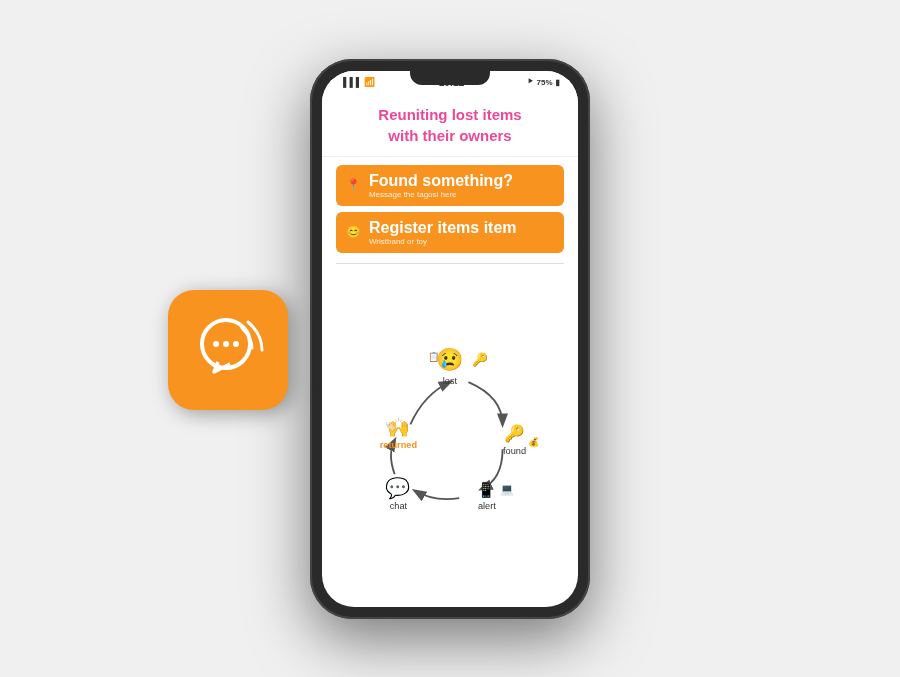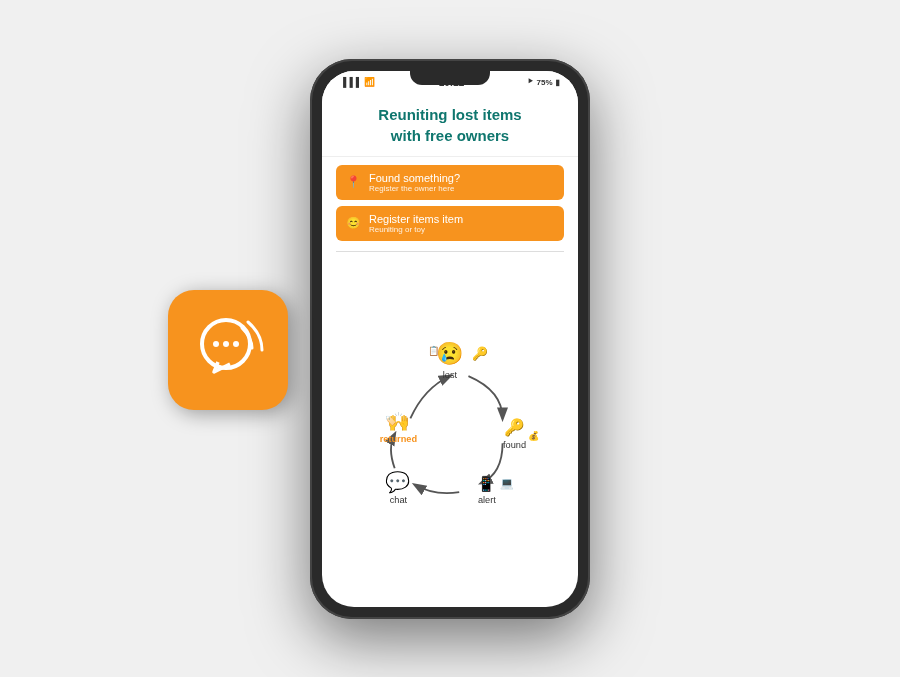--- a/index.html
+++ b/index.html
@@ -140,21 +140,21 @@
     .hero {
       background: #fff;
       padding: 14px 14px 10px;
       text-align: center;
       border-bottom: 1px solid #eee;
     }
 
     .hero-title {
       font-size: 15px;
       font-weight: 600;
-      color: #0f766e;
+      color: #ec4899;
       line-height: 1.4;
     }
 
     
     .action-buttons {
       padding: 8px 14px 10px;
       display: flex;
       flex-direction: column;
       gap: 6px;
     }
@@ -176,22 +176,22 @@
       text-align: center;
     }
 
     .action-btn-text {
       display: flex;
       flex-direction: column;
     }
 
     .action-btn-main {
       color: #fff;
-      font-size: 11px;
-      font-weight: 400;
+      font-size: 16px;
+      font-weight: 700;
     }
 
     .action-btn-sub {
       color: rgba(255,255,255,0.85);
       font-size: 8px;
     }
 
     
     .divider {
       height: 1px;
@@ -251,37 +251,37 @@
           <span>⯈</span>
           <span>75%</span>
           <span>▮</span>
         </div>
       </div>
 
 
       <div class="hero">
         <div class="hero-title">
           <span>Reuniting lost items</span><br>
-          <span>with free owners</span>
+          <span>with their owners</span>
         </div>
       </div>
 
       <div class="action-buttons">
         <div class="action-btn">
           <span class="action-btn-icon">📍</span>
           <div class="action-btn-text">
             <span class="action-btn-main">Found something?</span>
-            <span class="action-btn-sub">Register the owner here</span>
+            <span class="action-btn-sub">Message the tagosi here</span>
           </div>
         </div>
         <div class="action-btn">
           <span class="action-btn-icon">😊</span>
           <div class="action-btn-text">
             <span class="action-btn-main">Register items item</span>
-            <span class="action-btn-sub">Reuniting or toy</span>
+            <span class="action-btn-sub">Wristband or toy</span>
           </div>
         </div>
       </div>
 
       <div class="divider"></div>
 
       <div class="diagram">
         <svg viewBox="0 0 256 200" xmlns="http://www.w3.org/2000/svg">
 
           <path d="M148 42 Q185 58 185 88" stroke="#555" stroke-width="2" fill="none" marker-end="url(#arrow)"></path>

